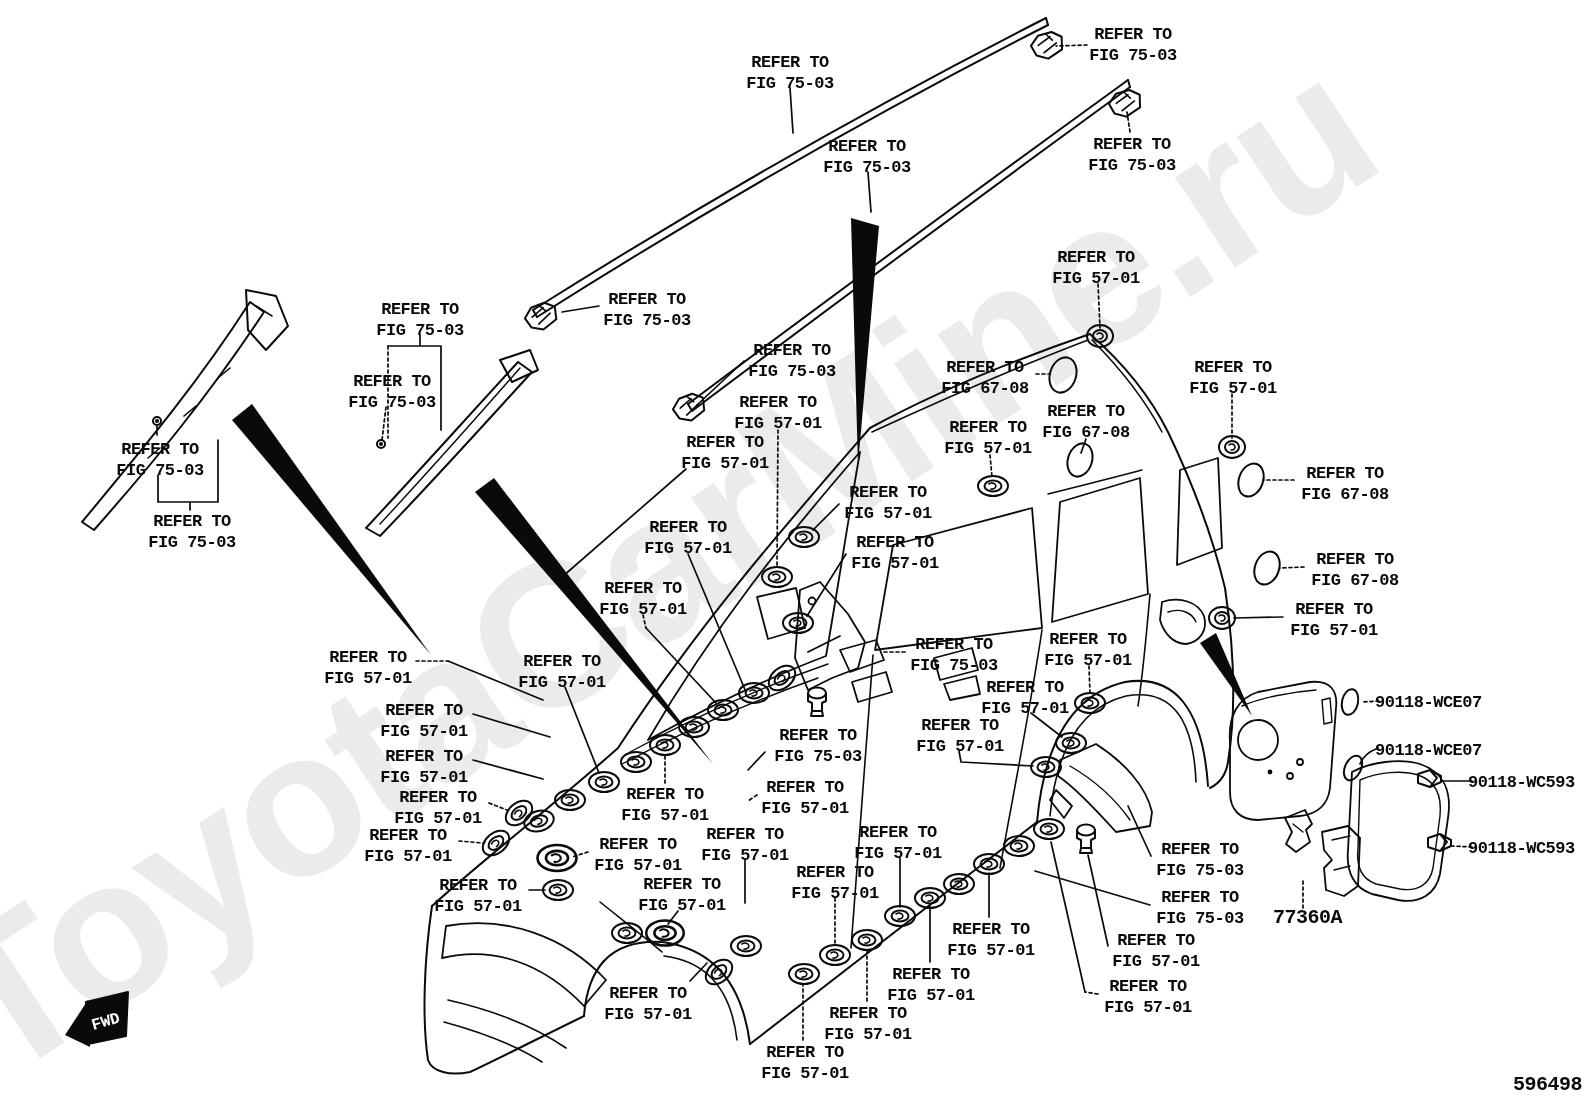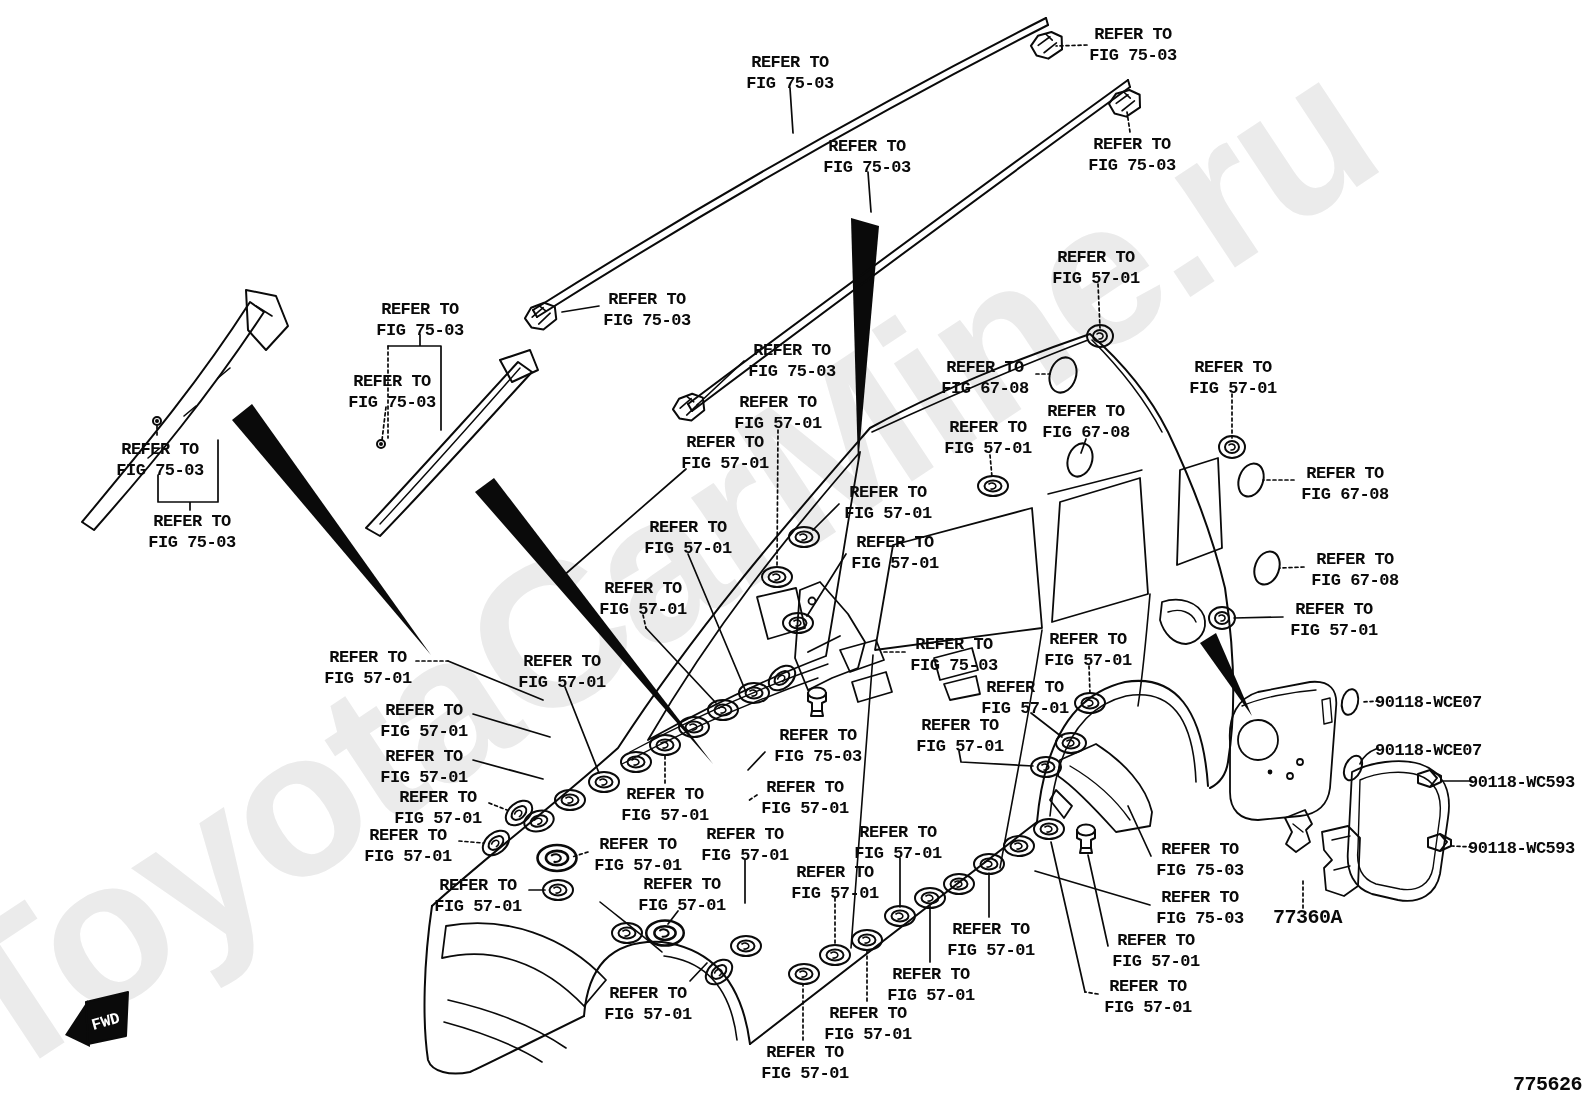--- a/index.html
+++ b/index.html
@@ -381,15 +381,15 @@
 FIG 67-08</div>
       <div class="lbl ref" style="left: 1355px; top: 549px;">REFER TO
 FIG 67-08</div>
       <div class="lbl part left" style="left: 1375px; top: 692px;">90118-WCE07</div>
       <div class="lbl part left" style="left: 1375px; top: 740px;">90118-WCE07</div>
       <div class="lbl part left" style="left: 1468px; top: 772px;">90118-WC593</div>
       <div class="lbl part left" style="left: 1468px; top: 838px;">90118-WC593</div>
       <div class="lbl big left" style="left: 1273px; top: 906px;">77360A</div>
     </div>
 
-<div class="lbl num left" style="left:1513px;top:1073px">775626</div>
+<div class="lbl num left" style="left:1513px;top:1073px">596498</div>
 
 </div>
 
 </body></html>

